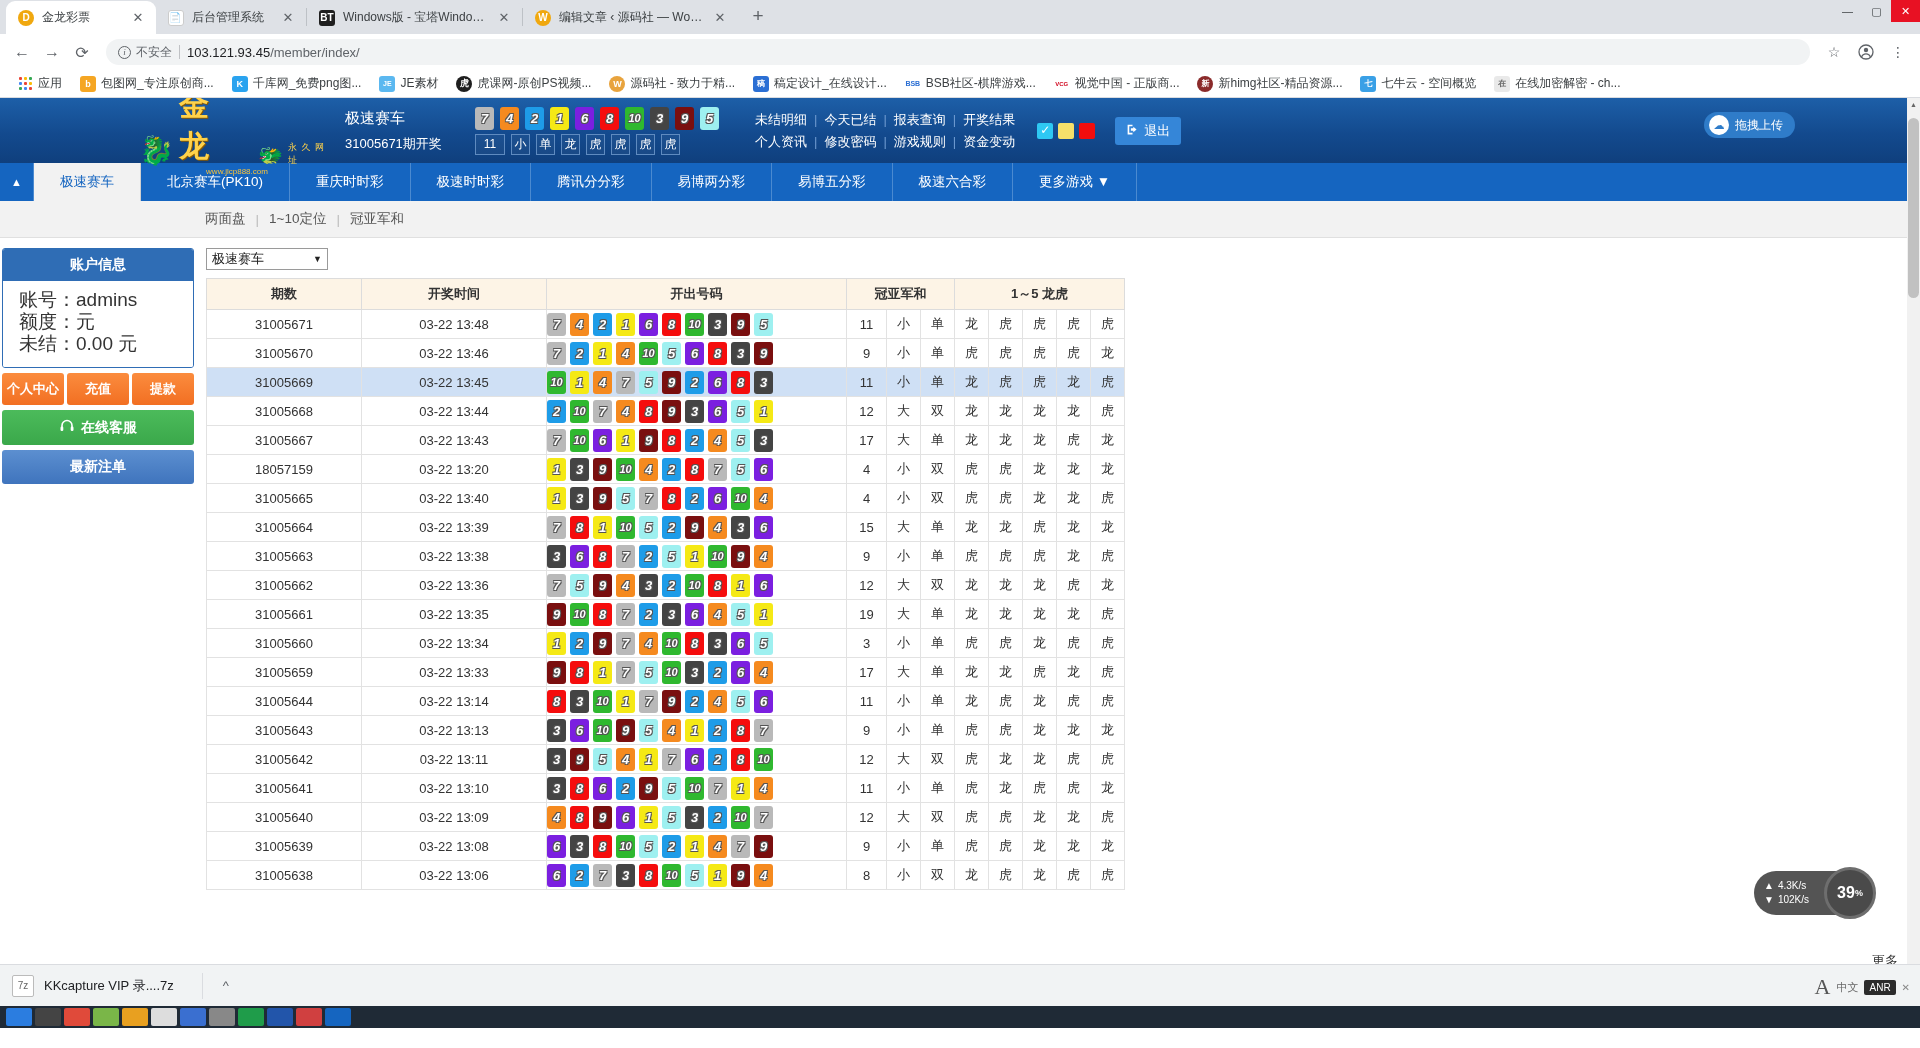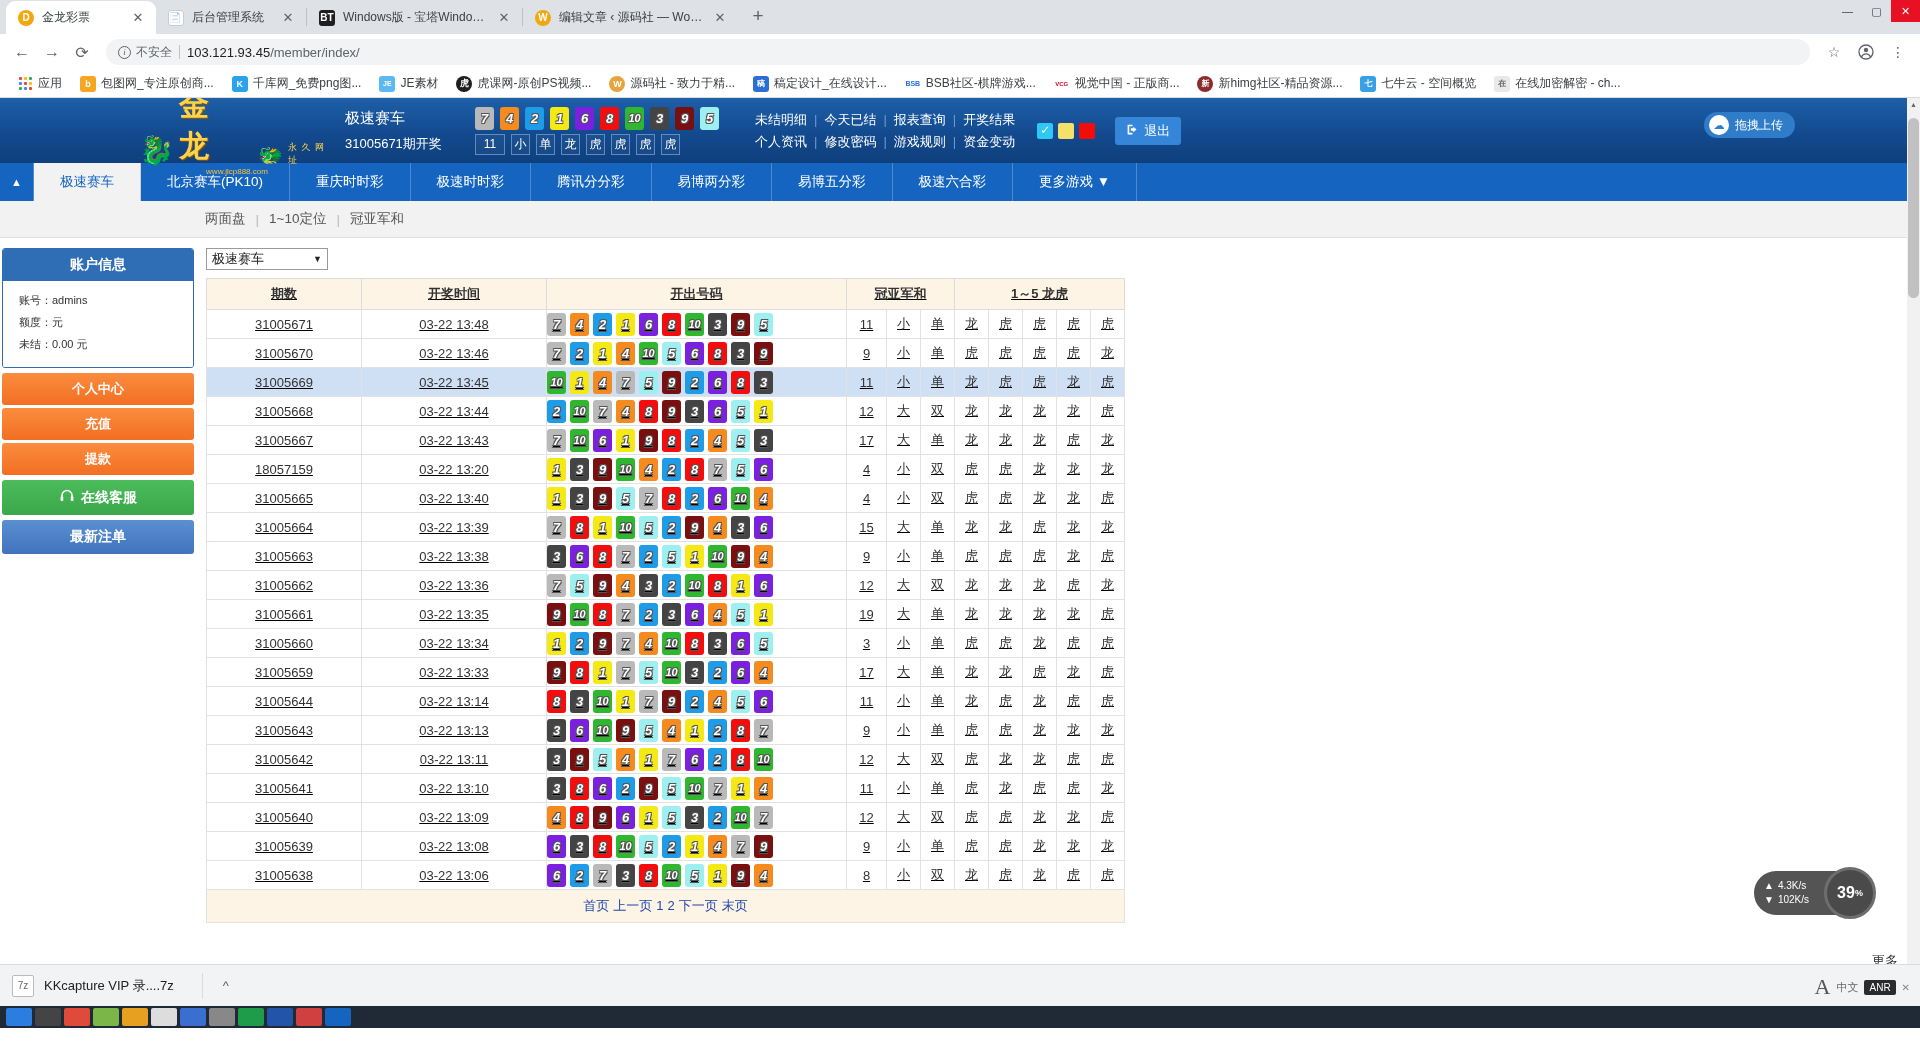--- a/index.html
+++ b/index.html
@@ -118,43 +118,43 @@
   .nav-item:first-of-type { border-left:1px solid #4b8ad0; }
 
   .subbar { height:37px; background:#f2f2f2; display:flex; align-items:center;
             padding-left:205px; color:#555; font-size:13.5px; border-bottom:1px solid #e0e0e0; }
   .subbar .sep { margin:0 10px; color:#bbb; }
 
   .body-wrap { display:flex; padding-top:10px; }
   .sidebar { width:192px; margin-left:2px; flex:none; }
   .acct { border:1px solid #2f6db5; border-radius:3px; overflow:hidden; }
   .acct-hd { background:#2f6db5; color:#fff; text-align:center; font-size:14px; font-weight:bold; padding:7px 0; }
-  .acct-bd { background:#fff; padding:8px 16px 12px; font-size:11px; color:#333; line-height:22px; }
-  .btn-row { display:flex; gap:3px; margin-top:5px;flex-direction:column; }
+  .acct-bd { background:#fff; padding:8px 16px 12px; font-size:19px; color:#333; line-height:22px; }
+  .btn-row { display:flex; gap:3px; margin-top:5px; }
   .btn-row .ob {
     flex:1; background:linear-gradient(180deg,#fb8c3e,#f26f22); color:#fff; text-align:center;
     font-size:13px; padding:7px 0; border-radius:3px; font-weight:bold;
   }
   .btn-green {
     margin-top:5px; background:linear-gradient(180deg,#4cbb5b,#3aa84a); color:#fff;
     text-align:center; font-size:14px; padding:8px 0; border-radius:3px; font-weight:bold;
     display:flex; align-items:center; justify-content:center; gap:6px;
   }
   .btn-blue {
     margin-top:5px; background:linear-gradient(180deg,#5c8fd0,#3f74bd); color:#fff;
     text-align:center; font-size:14px; padding:8px 0; border-radius:3px; font-weight:bold;
   }
 
   .main { margin-left:12px; }
   .gsel {
     width:122px; height:22px; border:1px solid #9a9a9a; background:#fff; font-size:13px;
     display:flex; align-items:center; justify-content:space-between; padding:0 5px; color:#222;
     margin-bottom:8px;
   }
-  table.res { border-collapse:collapse; background:#fff;text-decoration:underline; }
+  table.res { border-collapse:collapse; background:#fff; }
   table.res th {
     background:#fdf4e6; border:1px solid #dcdcdc; font-size:13px; color:#333; font-weight:bold;
     padding:6px 4px;
   }
   table.res td {
     border:1px solid #e2e2e2; font-size:13px; color:#333; text-align:center; padding:0; height:29px;
   }
   table.res tr.hl td { background:#cfe0f5; }
   td.c-num { width:155px; }
   td.c-time { width:185px; }
@@ -991,21 +991,20 @@
               <td class="c-bs blk">小</td>
               <td class="c-oe red">双</td>
               <td class="c-lh red">龙</td>
               <td class="c-lh blk">虎</td>
               <td class="c-lh red">龙</td>
               <td class="c-lh blk">虎</td>
               <td class="c-lh blk">虎</td>
             </tr>
           </tbody>
       </table>
-      <div class="pager" id="pager"><span>首页</span><span>上一页</span><span>1</span><span>2</span><span>下一页</span><span>末页</span></div>
     </div>
   </div>
 
   <div class="more-link">更多</div>
 
   <div class="speedo">
     <div class="lines">
       <div>
           <span>▲</span>
           <span>4.3K/s</span>

